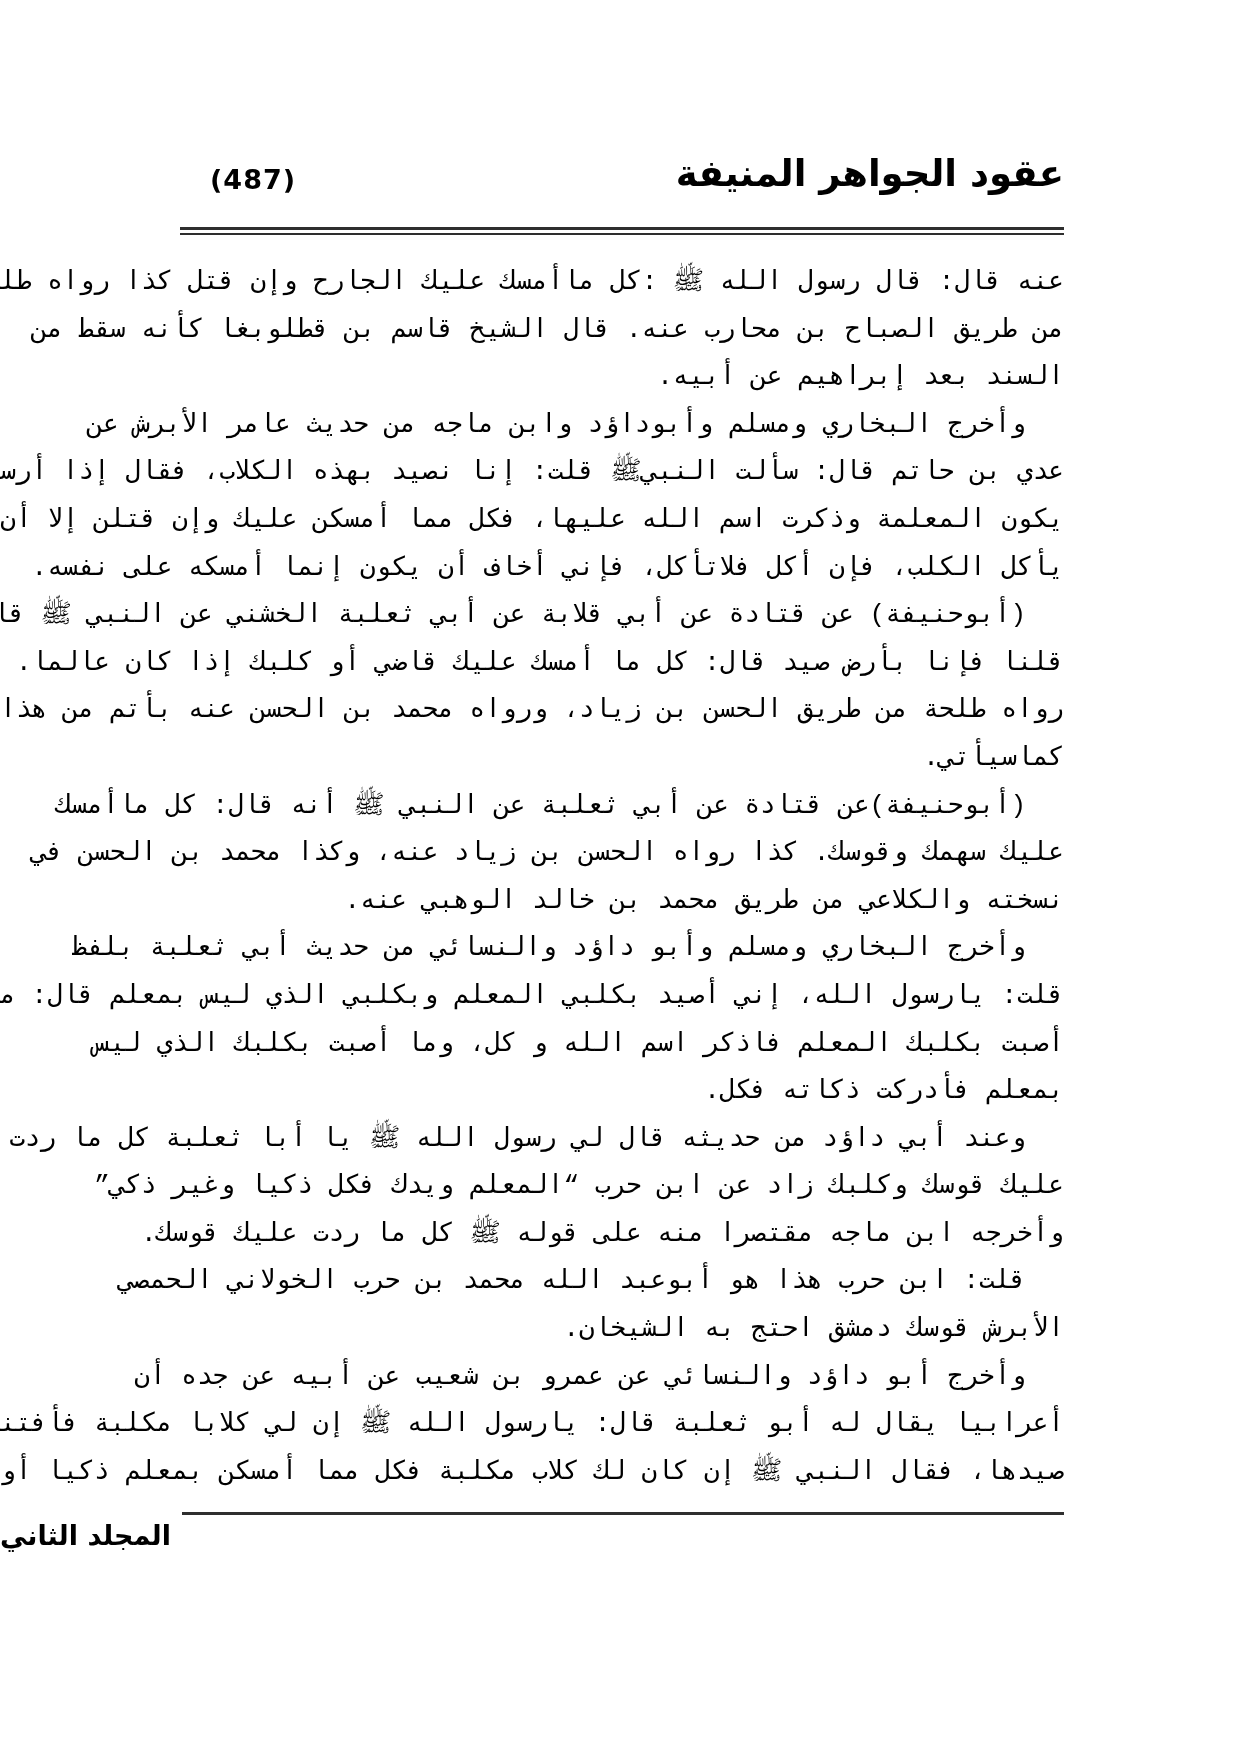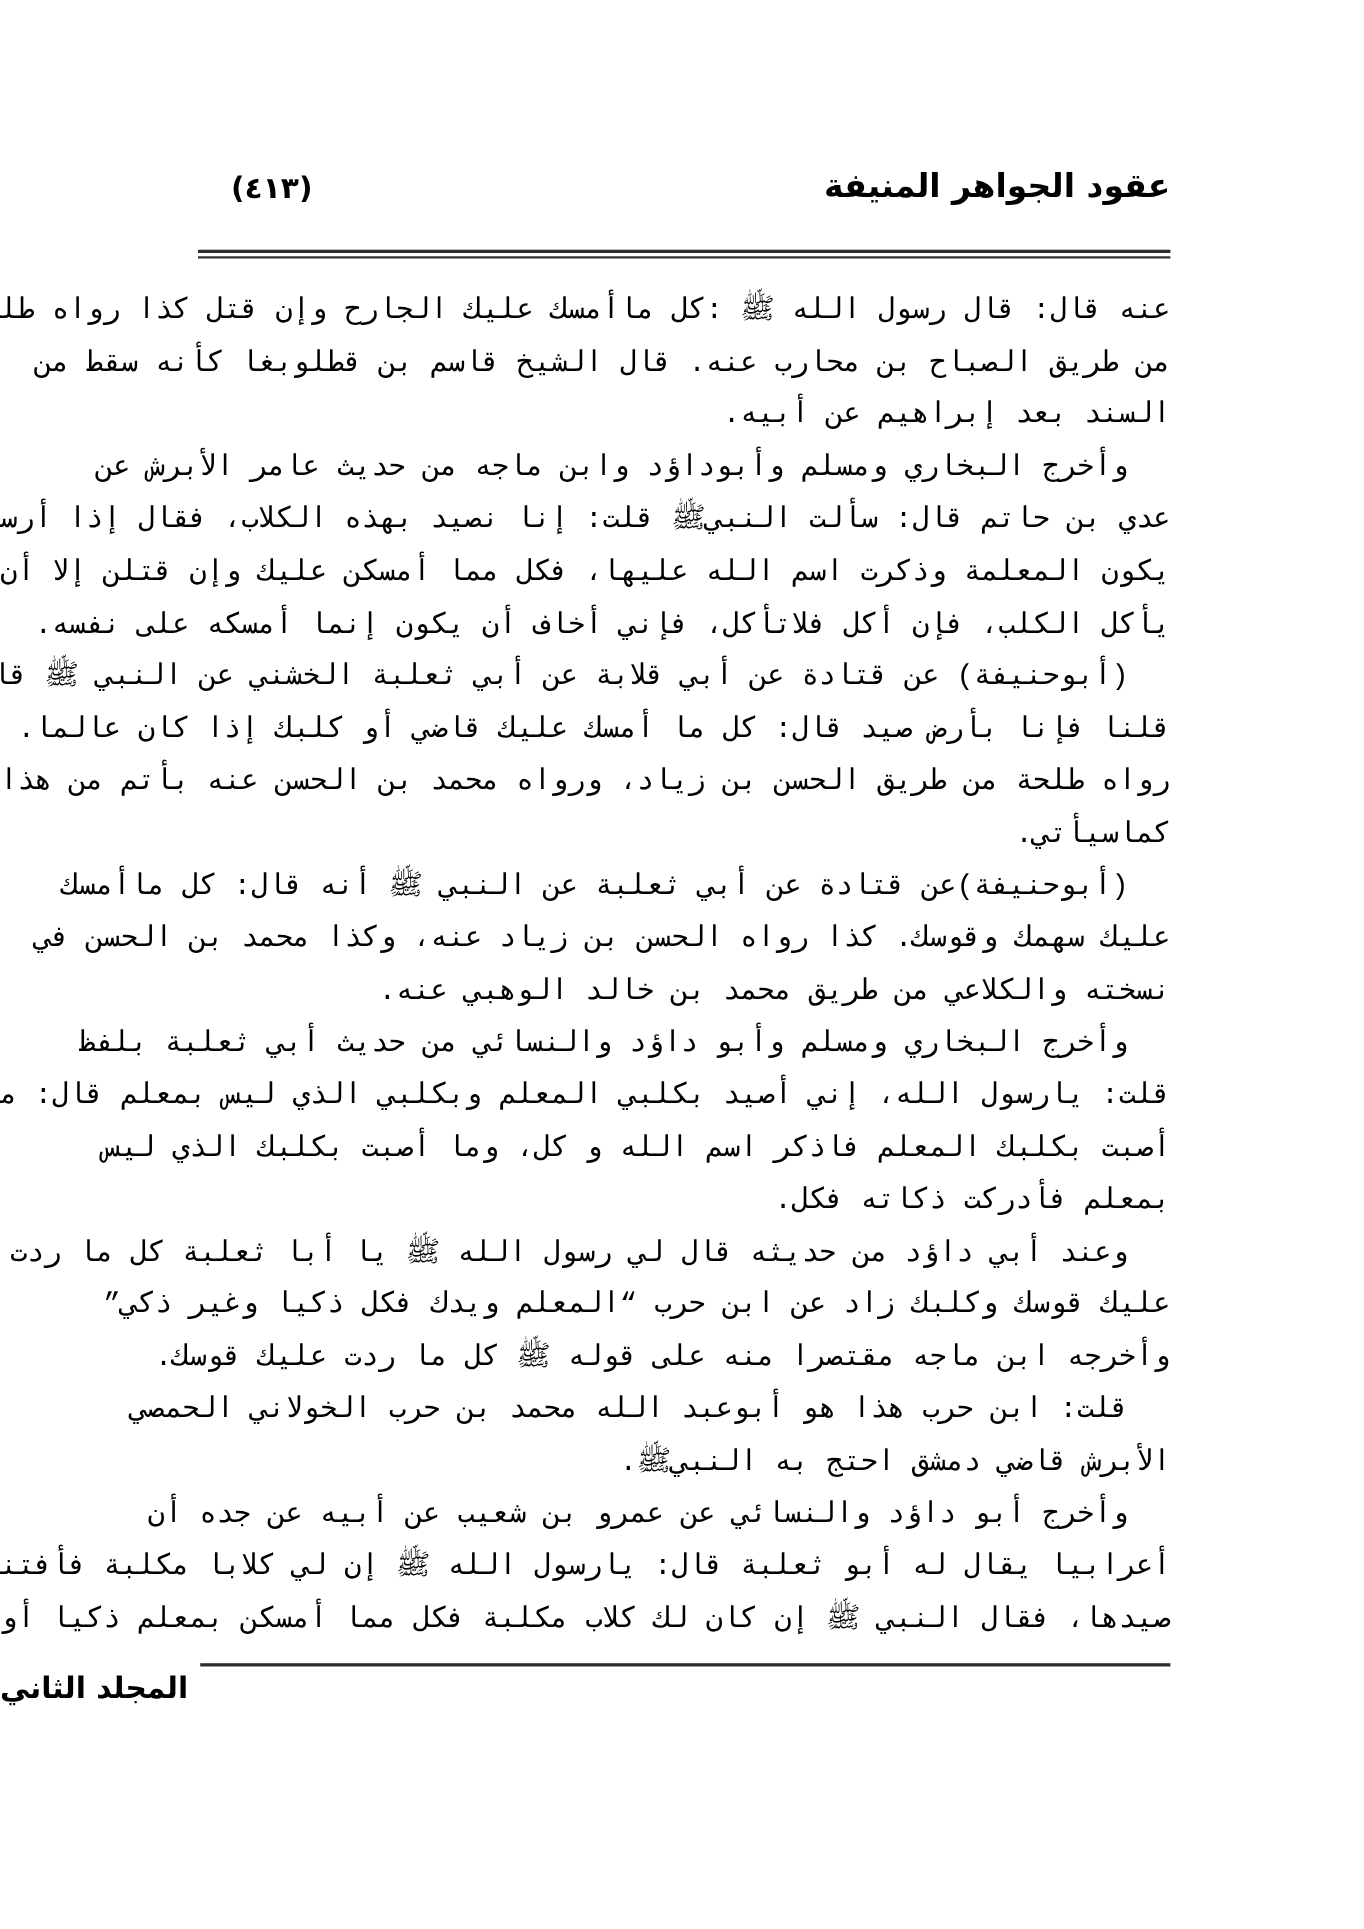--- a/index.html
+++ b/index.html
@@ -22,21 +22,21 @@
     align-items: flex-end;
     direction: ltr;
   }
   .page-number {
     font-size: 27px;
     font-weight: bold;
     padding-left: 30px;
     letter-spacing: 1px;
   }
   .header-title {
-    font-size: 30px;
+    font-size: 37px;
     font-weight: bold;
     direction: rtl;
   }
   .rule-double {
     position: absolute;
     top: 227px;
     left: 180px;
     right: 176px;
     height: 3px;
     border-top: 3px solid #2e2e2e;
@@ -82,21 +82,21 @@
     font-weight: bold;
     direction: rtl;
   }
 </style>
 </head>
 <body>
 
 <div class="page">
 
   <div class="header">
-    <span class="page-number">(٤١٣)</span>
+    <span class="page-number">(487)</span>
     <span class="header-title">عقود الجواهر المنيفة</span>
   </div>
 
   <div class="rule-double"></div>
 
   <div class="body-text">
       <div class="para">
         <div class="line">عنه قال: قال رسول الله ﷺ :كل ماأمسك عليك الجارح وإن قتل كذا رواه طلحة</div>
         <div class="line">من طريق الصباح بن محارب عنه. قال الشيخ قاسم بن قطلوبغا كأنه سقط من</div>
         <div class="line last">السند بعد إبراهيم عن أبيه.</div>
@@ -124,21 +124,21 @@
         <div class="line">أصبت بكلبك المعلم فاذكر اسم الله و كل، وما أصبت بكلبك الذي ليس</div>
         <div class="line last">بمعلم فأدركت ذكاته فكل.</div>
       </div>
       <div class="para">
         <div class="line indent">وعند أبي داؤد من حديثه قال لي رسول الله ﷺ يا أبا ثعلبة كل ما ردت</div>
         <div class="line">عليك قوسك وكلبك زاد عن ابن حرب “المعلم ويدك فكل ذكيا وغير ذكي”</div>
         <div class="line last">وأخرجه ابن ماجه مقتصرا منه على قوله ﷺ كل ما ردت عليك قوسك.</div>
       </div>
       <div class="para">
         <div class="line indent">قلت: ابن حرب هذا هو أبوعبد الله محمد بن حرب الخولاني الحمصي</div>
-        <div class="line last">الأبرش قاضي دمشق احتج به النبيﷺ.</div>
+        <div class="line last">الأبرش قوسك دمشق احتج به الشيخان.</div>
       </div>
       <div class="para">
         <div class="line indent">وأخرج أبو داؤد والنسائي عن عمرو بن شعيب عن أبيه عن جده أن</div>
         <div class="line">أعرابيا يقال له أبو ثعلبة قال: يارسول الله ﷺ إن لي كلابا مكلبة فأفتني في</div>
         <div class="line last">صيدها، فقال النبي ﷺ إن كان لك كلاب مكلبة فكل مما أمسكن بمعلم ذكيا أو</div>
       </div>
     </div>
 
   <div class="rule-single"></div>
 

